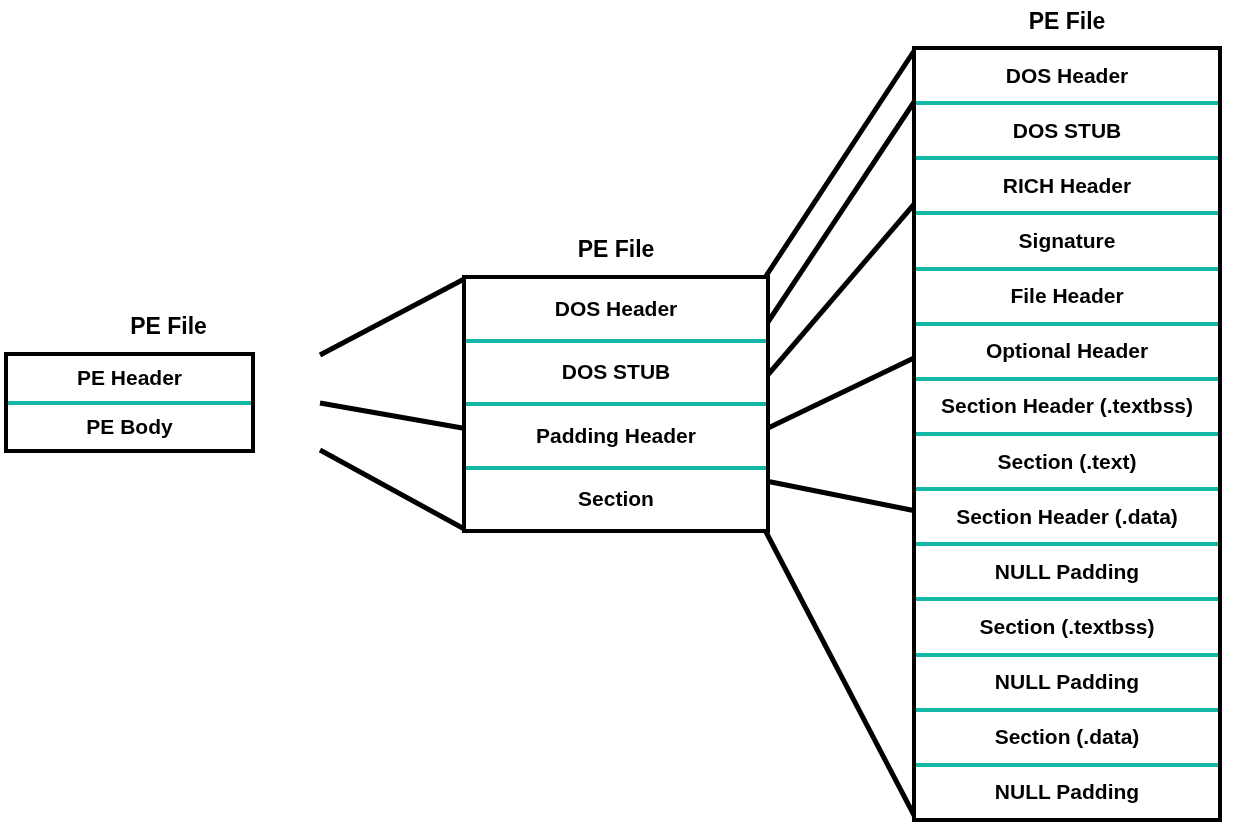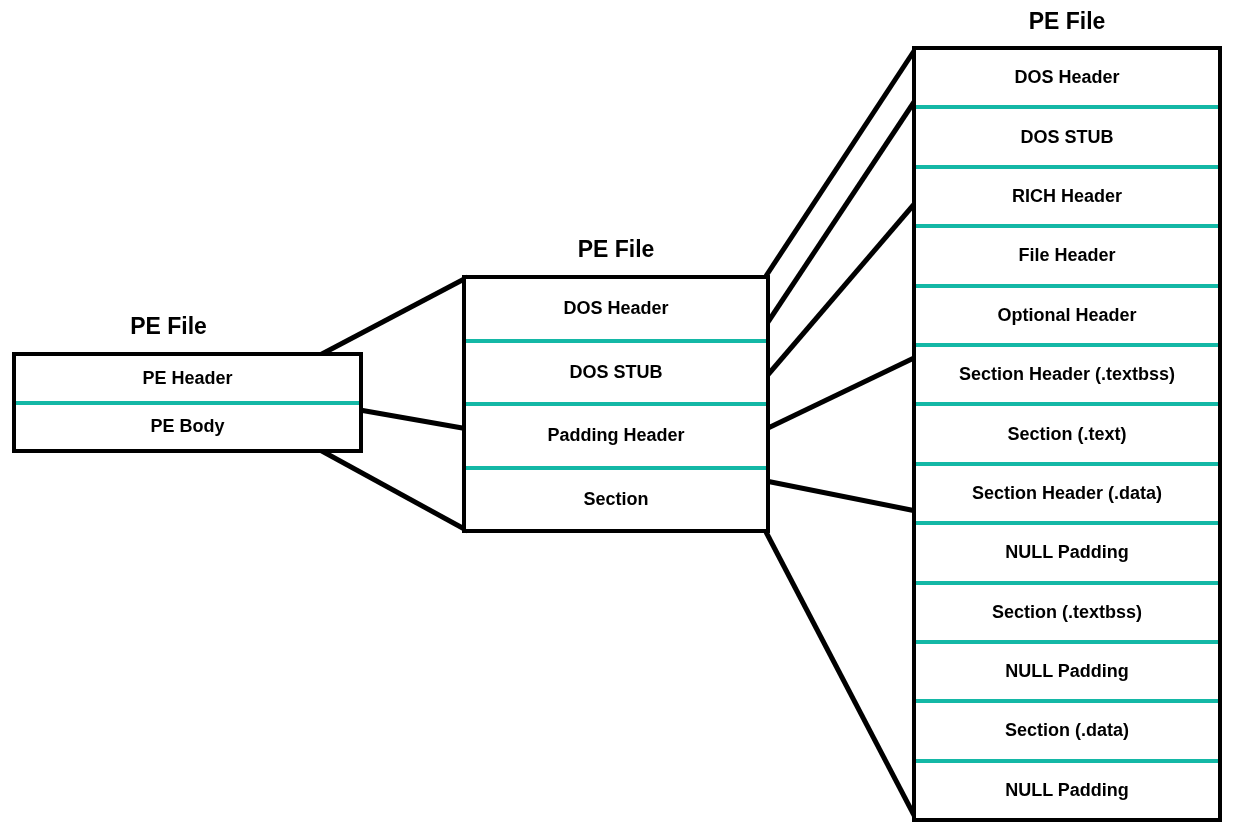--- a/index.html
+++ b/index.html
@@ -45,29 +45,29 @@
     border: 4px solid #000000;
     display: flex;
     flex-direction: column;
   }
   .row {
     flex: 1 1 0;
     display: flex;
     align-items: center;
     justify-content: center;
     font-weight: 700;
-    font-size: 18px;
+    font-size: 21px;
     white-space: nowrap;
     overflow: hidden;
   }
   .row + .row {
     border-top: 4px solid #14b8a6;
     text-align: center;
   }
-  #box-l1 { left: 12px;  top: 352px; width: 351px; height: 101px; }
+  #box-l1 { left: 4px;  top: 352px; width: 251px; height: 101px; }
   #box-l2 { left: 462px; top: 275px; width: 308px; height: 258px; }
   #box-l3 { left: 912px; top: 46px;  width: 310px; height: 776px; }
   #title-l1 { left: 12px;  top: 312px; width: 313px; }
   #title-l2 { left: 462px; top: 235px; width: 308px; }
   #title-l3 { left: 912px; top: 7px;   width: 310px; }
 </style>
 </head>
 <body>
 
 <div class="stage">
@@ -98,20 +98,21 @@
     <div class="row">DOS STUB</div>
     <div class="row">Padding Header</div>
     <div class="row">Section</div>
   </div>
 
   <div class="panel-title" id="title-l3">PE File</div>
   <div class="box" id="box-l3">
     <div class="row">DOS Header</div>
     <div class="row">DOS STUB</div>
     <div class="row">RICH Header</div>
+    <div class="row">Signature</div>
     <div class="row">File Header</div>
     <div class="row">Optional Header</div>
     <div class="row">Section Header (.textbss)</div>
     <div class="row">Section (.text)</div>
     <div class="row">Section Header (.data)</div>
     <div class="row">NULL Padding</div>
     <div class="row">Section (.textbss)</div>
     <div class="row">NULL Padding</div>
     <div class="row">Section (.data)</div>
     <div class="row">NULL Padding</div>

